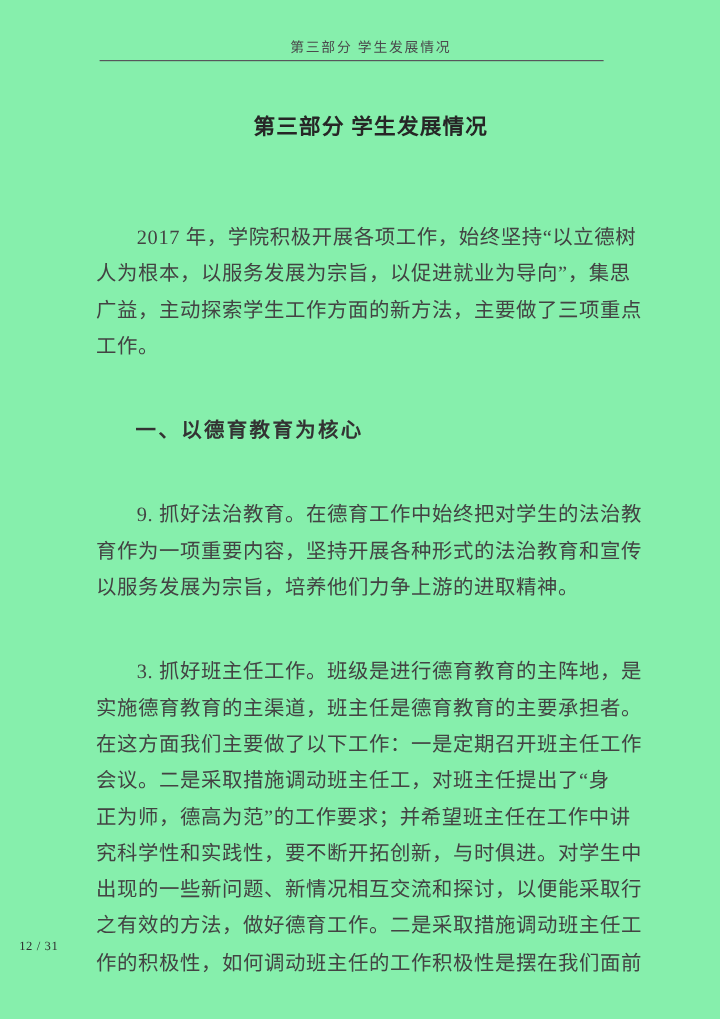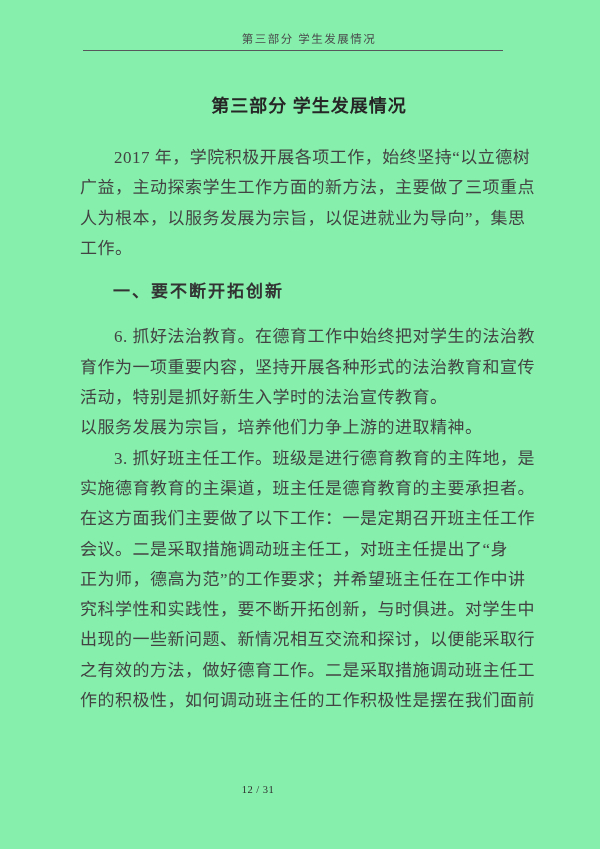--- a/index.html
+++ b/index.html
@@ -54,34 +54,33 @@
     top: 143px;
     left: 80px;
     width: 446px;
     font-size: 17px;
     line-height: 30.3px;
     letter-spacing: 0.5px;
     color: #434343;
   }
   .para { margin: 0; }
   .para .line { white-space: nowrap; }
-  .para .line.indent { text-indent: 34px; }
+  .para .line.indent { text-indent: 34px; margin-top: 40px; }
   .para.heading {
     margin: 13px 0 15px 0;
     font-weight: bold;
     color: #333333;
   }
   .para.heading .line { text-indent: 33px; letter-spacing: 2px; }
   
   .footer {
     position: absolute;
     top: 779px;
-    left: 0;
+    left: 16px;
     width: 516px;
-    text-align: center;
   }
   .page-number {
     font-size: 10.5px;
     letter-spacing: 0.5px;
     color: #2f2f2f;
   }
 </style>
 </head>
 <body>
 
@@ -89,31 +88,30 @@
 
   <div class="header-text">第三部分  学生发展情况</div>
 
   <div class="header-rule"></div>
 
   <h1 class="doc-title">第三部分  学生发展情况</h1>
 
   <div class="content">
       <div class="para text">
         <div class="line indent">2017 年，学院积极开展各项工作，始终坚持“以立德树</div>
+        <div class="line">人为根本，以服务发展为宗旨，以促进就业为导向”，集思</div>
         <div class="line">广益，主动探索学生工作方面的新方法，主要做了三项重点</div>
-        <div class="line">人为根本，以服务发展为宗旨，以促进就业为导向”，集思</div>
         <div class="line">工作。</div>
       </div>
       <div class="para heading">
-        <div class="line indent">一、要不断开拓创新</div>
+        <div class="line indent">一、以德育教育为核心</div>
       </div>
       <div class="para text">
-        <div class="line indent">6. 抓好法治教育。在德育工作中始终把对学生的法治教</div>
+        <div class="line indent">9. 抓好法治教育。在德育工作中始终把对学生的法治教</div>
         <div class="line">育作为一项重要内容，坚持开展各种形式的法治教育和宣传</div>
-        <div class="line">活动，特别是抓好新生入学时的法治宣传教育。</div>
       </div>
       <div class="para text">
         <div class="line">以服务发展为宗旨，培养他们力争上游的进取精神。</div>
       </div>
       <div class="para text">
         <div class="line indent">3. 抓好班主任工作。班级是进行德育教育的主阵地，是</div>
         <div class="line">实施德育教育的主渠道，班主任是德育教育的主要承担者。</div>
         <div class="line">在这方面我们主要做了以下工作：一是定期召开班主任工作</div>
         <div class="line">会议。二是采取措施调动班主任工，对班主任提出了“身</div>
         <div class="line">正为师，德高为范”的工作要求；并希望班主任在工作中讲</div>

